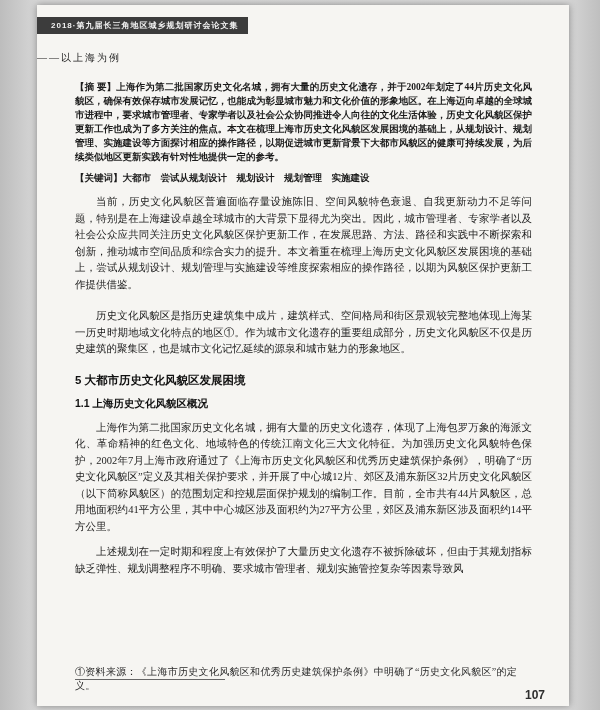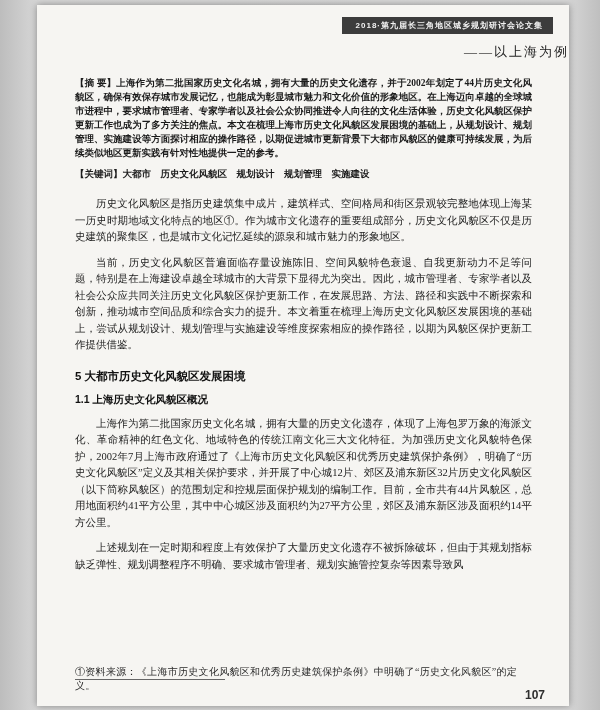--- a/index.html
+++ b/index.html
@@ -21,21 +21,20 @@
     position: absolute;
     left: 37px;
     right: 31px;
     top: 5px;
     bottom: 4px;
     background: #f6f5f2;
     box-shadow: 0 0 7px rgba(0,0,0,0.38);
     overflow: hidden;
   }
   .header-bar {
-    text-align: right;
     padding: 9px 16px 0 0;
   }
   .header-bar .chip {
     display: inline-block;
     background: #3c3c3c;
     color: #f2f2f2;
     font-family: "Liberation Sans", sans-serif;
     font-size: 8px;
     font-weight: bold;
     letter-spacing: 1px;
@@ -44,23 +43,23 @@
   .title {
     margin: 30px 30px 0;
     text-align: center;
     font-family: "Liberation Sans", sans-serif;
     font-size: 17px;
     font-weight: bold;
     color: #151515;
     letter-spacing: 1.5px;
   }
   .subtitle {
-    margin-top: 9px;
-    text-align: right;
-    font-size: 13px;
+    margin-top: 17px;
+    text-align: left;
+    font-size: 10px;
     color: #222;
     letter-spacing: 2px;
   }
   .author {
     margin-top: 21px;
     text-align: center;
     font-size: 9px;
     color: #333;
     letter-spacing: 2px;
   }
@@ -141,26 +140,26 @@
 
 
     <div class="subtitle">——以上海为例</div>
 
 
     <p class="abstract">
       <span class="label">【摘  要】</span><span>上海作为第二批国家历史文化名城，拥有大量的历史文化遗存，并于2002年划定了44片历史文化风貌区，确保有效保存城市发展记忆，也能成为彰显城市魅力和文化价值的形象地区。在上海迈向卓越的全球城市进程中，要求城市管理者、专家学者以及社会公众协同推进令人向往的文化生活体验，历史文化风貌区保护更新工作也成为了多方关注的焦点。本文在梳理上海市历史文化风貌区发展困境的基础上，从规划设计、规划管理、实施建设等方面探讨相应的操作路径，以期促进城市更新背景下大都市风貌区的健康可持续发展，为后续类似地区更新实践有针对性地提供一定的参考。</span>
     </p>
 
     <p class="keywords">
-      <span class="label">【关键词】</span><span>大都市　历史文化风貌区　规划设计　规划管理　实施建设</span>
+      <span class="label">【关键词】</span><span>大都市　尝试从规划设计　规划设计　规划管理　实施建设</span>
     </p>
 
+    <p class="body-para">当前，历史文化风貌区普遍面临存量设施陈旧、空间风貌特色衰退、自我更新动力不足等问题，特别是在上海建设卓越全球城市的大背景下显得尤为突出。因此，城市管理者、专家学者以及社会公众应共同关注历史文化风貌区保护更新工作，在发展思路、方法、路径和实践中不断探索和创新，推动城市空间品质和综合实力的提升。本文着重在梳理上海历史文化风貌区发展困境的基础上，尝试从规划设计、规划管理与实施建设等维度探索相应的操作路径，以期为风貌区保护更新工作提供借鉴。</p>
+
     <p class="body-para first">历史文化风貌区是指历史建筑集中成片，建筑样式、空间格局和街区景观较完整地体现上海某一历史时期地域文化特点的地区①。作为城市文化遗存的重要组成部分，历史文化风貌区不仅是历史建筑的聚集区，也是城市文化记忆延续的源泉和城市魅力的形象地区。</p>
-
-    <p class="body-para">当前，历史文化风貌区普遍面临存量设施陈旧、空间风貌特色衰退、自我更新动力不足等问题，特别是在上海建设卓越全球城市的大背景下显得尤为突出。因此，城市管理者、专家学者以及社会公众应共同关注历史文化风貌区保护更新工作，在发展思路、方法、路径和实践中不断探索和创新，推动城市空间品质和综合实力的提升。本文着重在梳理上海历史文化风貌区发展困境的基础上，尝试从规划设计、规划管理与实施建设等维度探索相应的操作路径，以期为风貌区保护更新工作提供借鉴。</p>
 
     <h2 class="sec">5 大都市历史文化风貌区发展困境</h2>
 
     <h3 class="subsec">1.1 上海历史文化风貌区概况</h3>
 
     <p class="body-para">上海作为第二批国家历史文化名城，拥有大量的历史文化遗存，体现了上海包罗万象的海派文化、革命精神的红色文化、地域特色的传统江南文化三大文化特征。为加强历史文化风貌特色保护，2002年7月上海市政府通过了《上海市历史文化风貌区和优秀历史建筑保护条例》，明确了“历史文化风貌区”定义及其相关保护要求，并开展了中心城12片、郊区及浦东新区32片历史文化风貌区（以下简称风貌区）的范围划定和控规层面保护规划的编制工作。目前，全市共有44片风貌区，总用地面积约41平方公里，其中中心城区涉及面积约为27平方公里，郊区及浦东新区涉及面积约14平方公里。</p>
 
     <p class="body-para">上述规划在一定时期和程度上有效保护了大量历史文化遗存不被拆除破坏，但由于其规划指标缺乏弹性、规划调整程序不明确、要求城市管理者、规划实施管控复杂等因素导致风</p>
 
     <div class="footnote-rule"></div>

